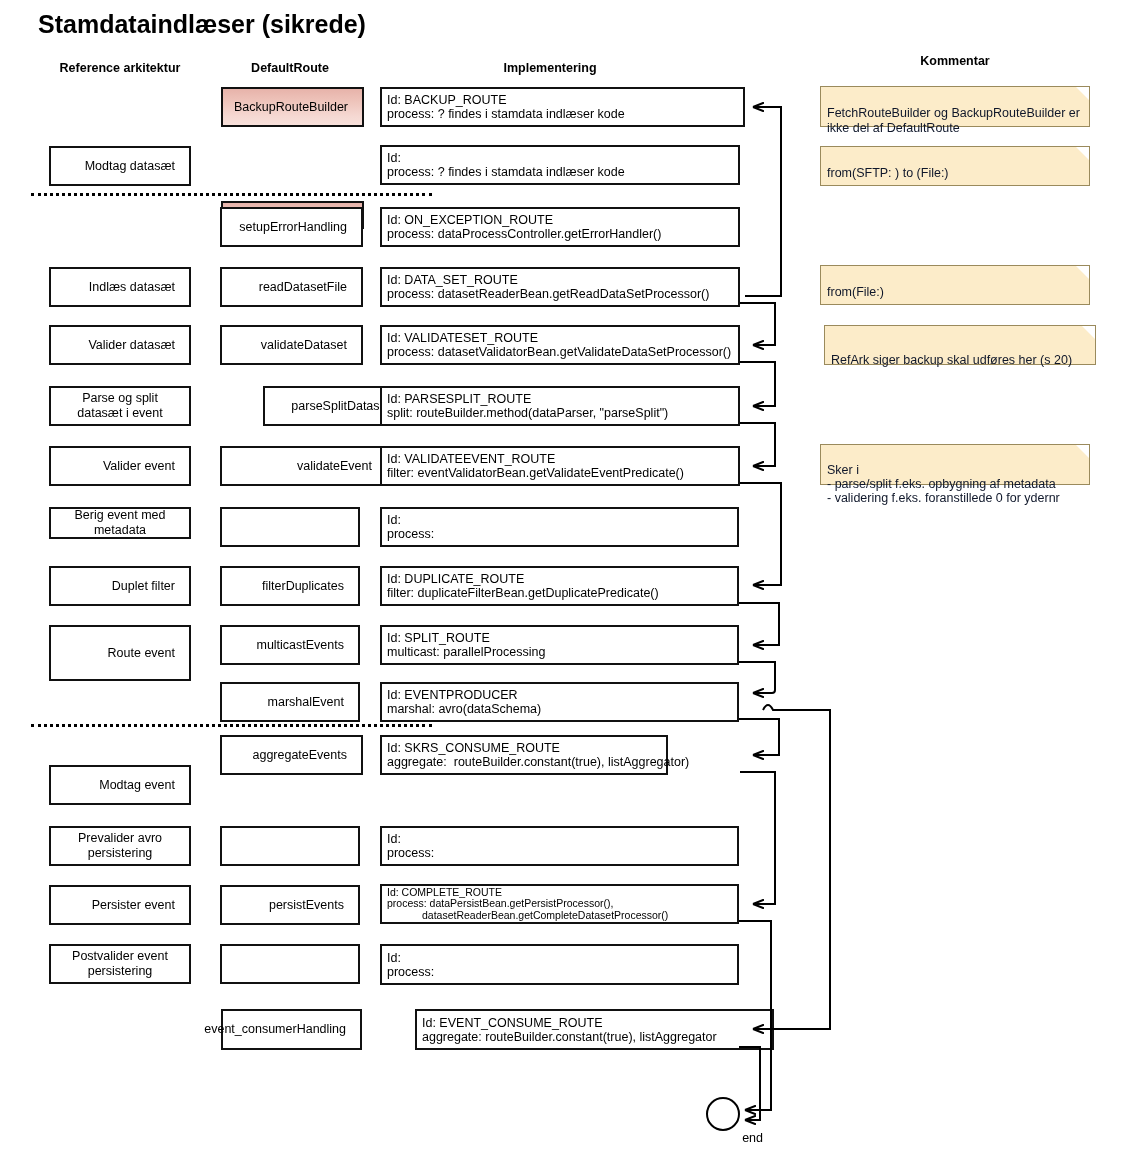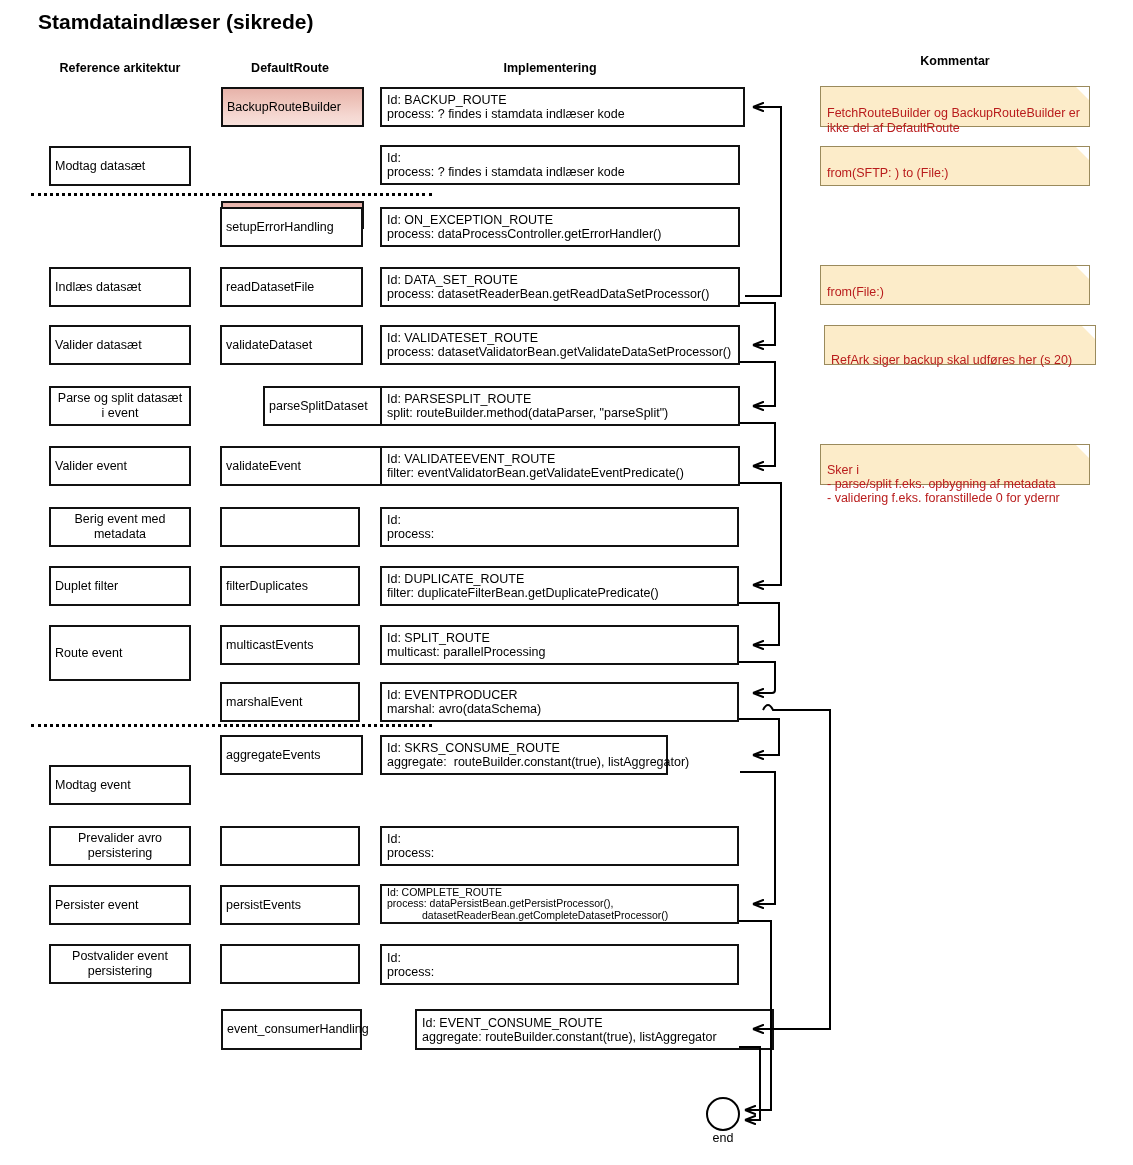--- a/index.html
+++ b/index.html
@@ -13,21 +13,21 @@
     width:1133px;
     height:1165px;
     overflow:hidden;
     background:#fff;
   }
 
   
   .page-title{
     position:absolute;
     left:38px; top:10px;
-    font-size:21px;
+    font-size:25px;
     font-weight:bold;
     letter-spacing:0px;
     white-space:nowrap;
   }
 
   
   .col-header{
     position:absolute;
     font-size:12.5px;
     font-weight:bold;
@@ -36,25 +36,25 @@
   }
 
   
   .box{
     position:absolute;
     box-sizing:border-box;
     border:2px solid #111;
     background:#fff;
     display:flex;
     align-items:center;
-    justify-content:flex-start;
+    justify-content:flex-end;
     text-align:center;
     font-size:12.5px;
     line-height:15px;
-    padding:2px 4px;
+    padding:2px 14px;
   }
   .box-ref{ }
   .box-route{ }
   .box-route.pink{
     background:linear-gradient(to bottom,#e7b3aa 0%, #eec4bb 35%, #f5d8d2 75%, #f7e0da 100%);
   }
 
   
   .box-impl{
     position:absolute;
@@ -80,21 +80,21 @@
   
   .note{
     position:absolute;
     box-sizing:border-box;
     background:#fcecc9;
     border:1px solid #9a8a5c;
     font-size:12.5px;
     line-height:15px;
     padding:4px 6px;
     white-space:pre-line;
-    color:#b91c1c;
+    color:#0f172a;
   }
   .note .fold-tri{
     position:absolute;
     top:0; right:0;
     width:0;height:0;
     border-left:13px solid transparent;
     border-top:13px solid #ffffff;
   }
 
   
@@ -108,21 +108,21 @@
   #wires{
     position:absolute;
     left:0;top:0;
     width:1133px;height:1165px;
     pointer-events:none;
   }
 
   .end-label{
     position:absolute;
     font-size:12.5px;
-    text-align:center;
+    text-align:right;
     white-space:nowrap;
   }
 </style>
 </head>
 <body>
 
 <div id="canvas">
 
   <div class="page-title">Stamdataindlæser (sikrede)</div>
 
@@ -142,21 +142,21 @@
     </div>
   <div class="box box-ref" style="left:49px;top:325px;width:142px;height:40px;">
       <span>Valider datasæt</span>
     </div>
   <div class="box box-ref" style="left:49px;top:386px;width:142px;height:40px;">
       <span>Parse og split datasæt i event</span>
     </div>
   <div class="box box-ref" style="left:49px;top:446px;width:142px;height:40px;">
       <span>Valider event</span>
     </div>
-  <div class="box box-ref" style="left:49px;top:507px;width:142px;height:40px;">
+  <div class="box box-ref" style="left:49px;top:507px;width:142px;height:32px;">
       <span>Berig event med metadata</span>
     </div>
   <div class="box box-ref" style="left:49px;top:566px;width:142px;height:40px;">
       <span>Duplet filter</span>
     </div>
   <div class="box box-ref" style="left:49px;top:625px;width:142px;height:56px;">
       <span>Route event</span>
     </div>
   <div class="box box-ref" style="left:49px;top:765px;width:142px;height:40px;">
       <span>Modtag event</span>

